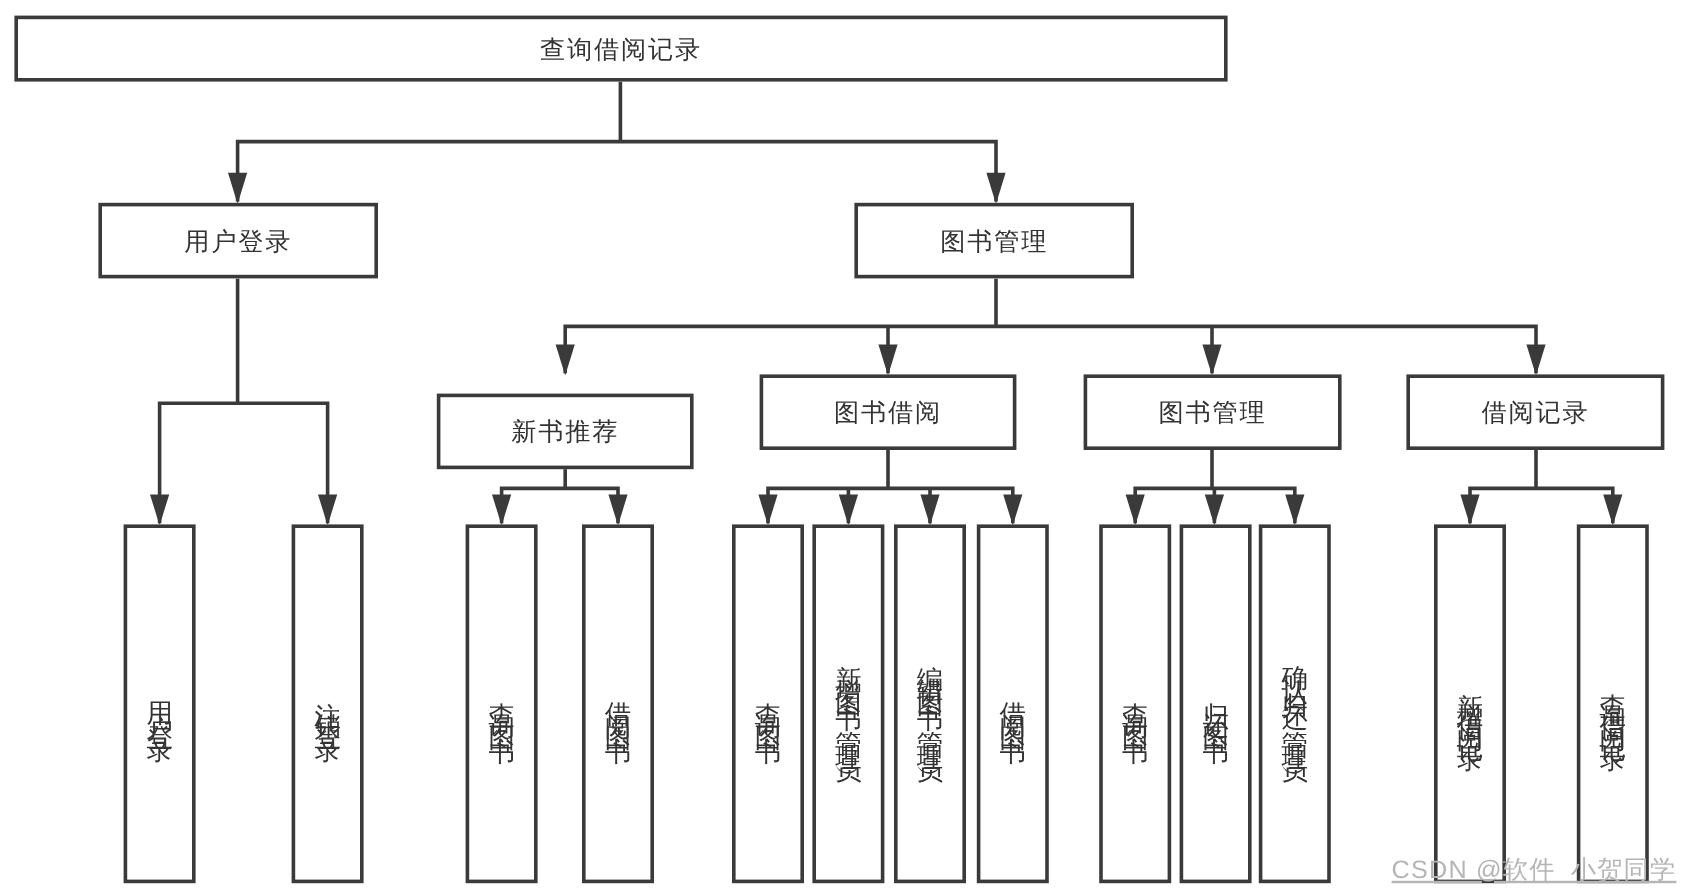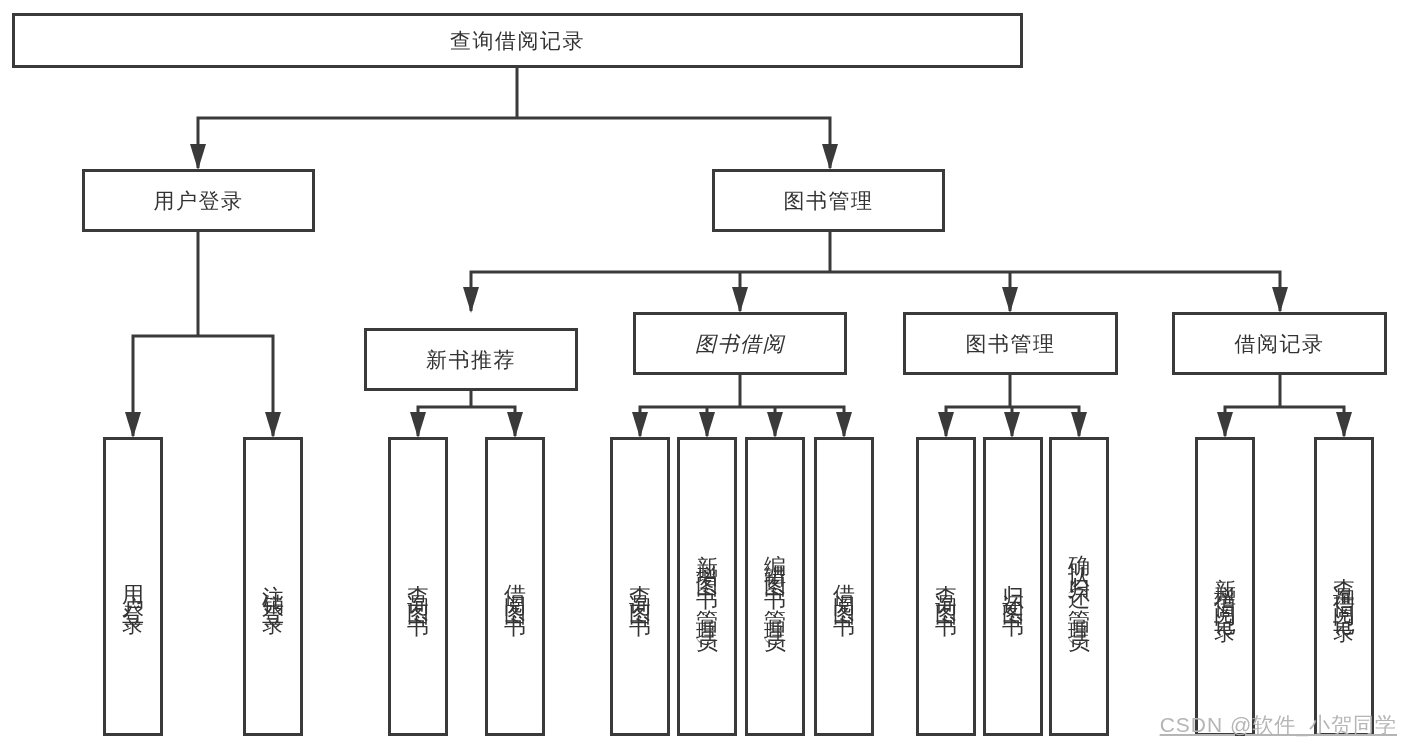--- a/index.html
+++ b/index.html
@@ -51,21 +51,21 @@
   .v4 span{letter-spacing:10px;}
   .v6 span{letter-spacing:9px;}
   .v8 span{letter-spacing:11px;}
   
   .n-root{left:12px;top:13px;width:1011px;height:55px;}
   
   .n-login{left:82px;top:169px;width:233px;height:63px;}
   .n-mgmt{left:712px;top:169px;width:233px;height:63px;}
   
   .n-g0{left:364px;top:328px;width:214px;height:63px;}
-  .n-g1{left:633px;top:312px;width:214px;height:63px;font-style:italic;}
+  .n-g1{left:633px;top:312px;width:214px;height:63px;}
   .n-g2{left:903px;top:312px;width:215px;height:63px;}
   .n-g3{left:1172px;top:312px;width:215px;height:63px;}
   
   .leaf{top:437px;width:60px;height:299px;}
   .n-a1{left:103px;}
   .n-a2{left:243px;}
   .n-b1{left:388px;}
   .n-b2{left:485px;}
   .n-c1{left:610px;}
   .n-c2{left:677px;}

